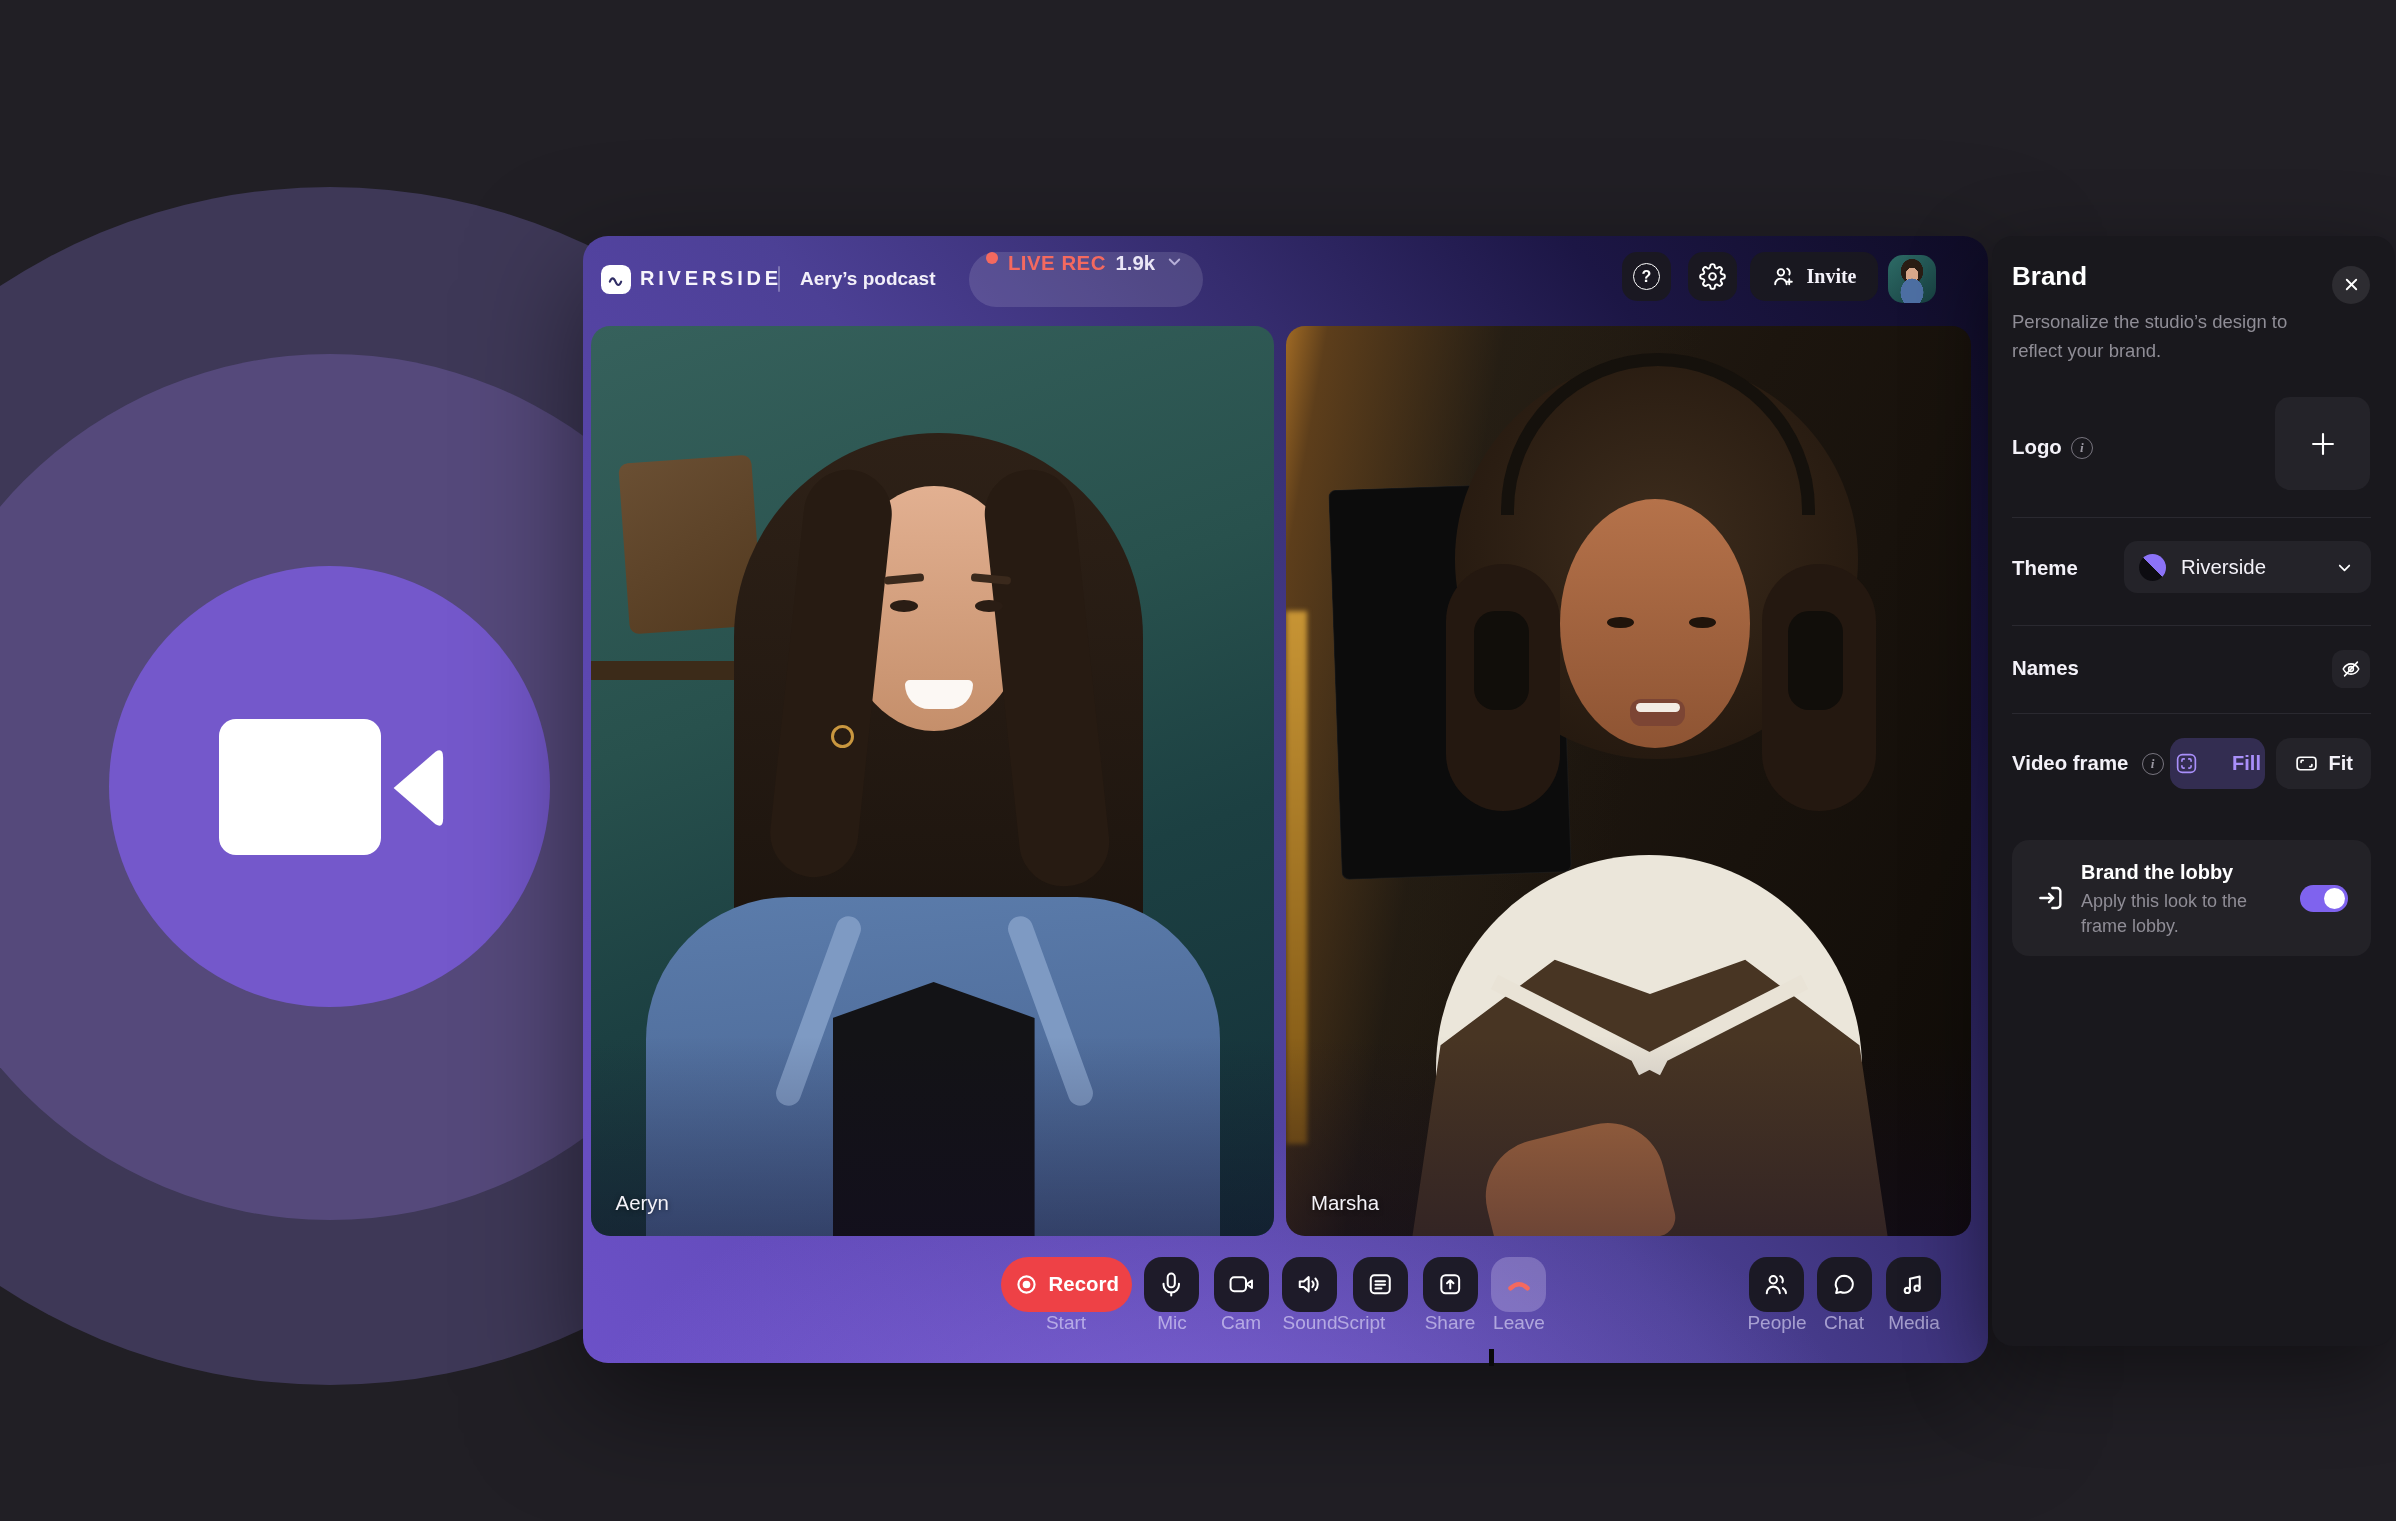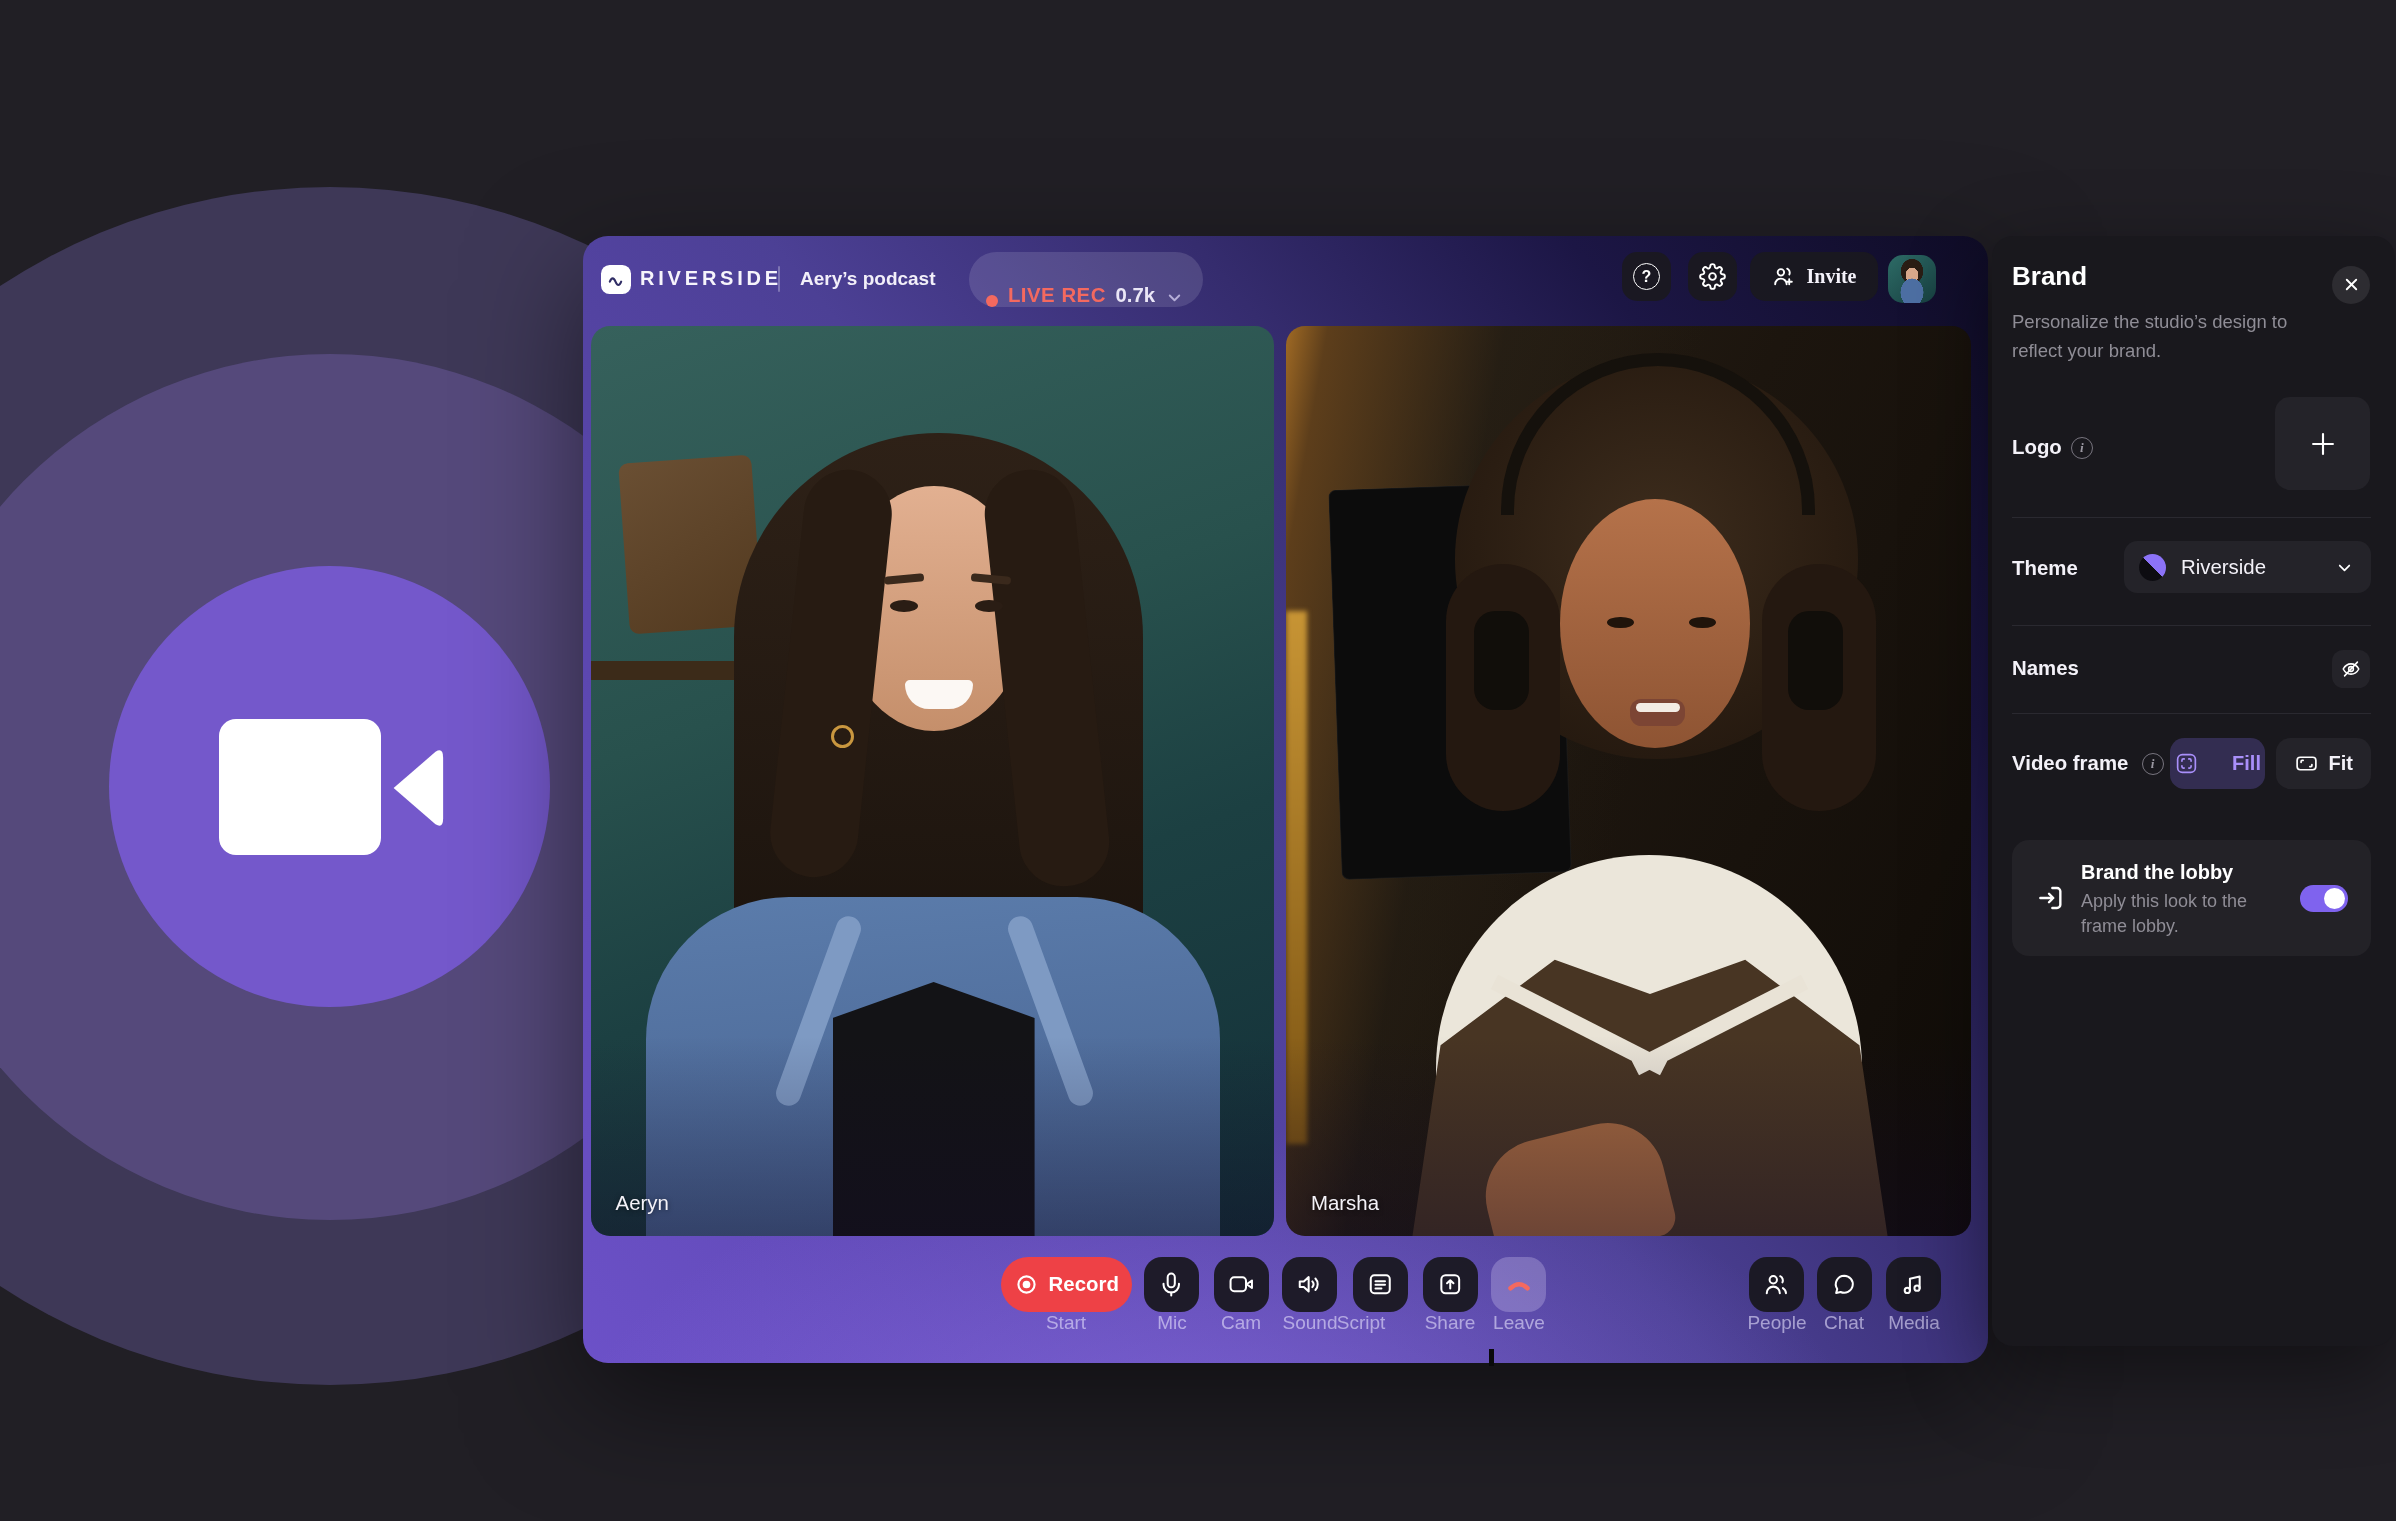--- a/index.html
+++ b/index.html
@@ -25,21 +25,21 @@
   .logo-sq {
     position:absolute; left:18px; top:28.5px; width:29.5px; height:29.5px;
     background:#fff; border-radius:8.6px; display:flex; align-items:center; justify-content:center;
   }
   .brandname { position:absolute; left:57px; top:31px; font-size:20px; font-weight:800; letter-spacing:3.8px; color:#f6f4fb; }
   .tb-sep { position:absolute; left:195px; top:30px; width:1.9px; height:26px; background:rgba(255,255,255,.28); border-radius:1px; }
   .studio-title { position:absolute; left:217px; top:32px; font-size:19px; font-weight:600; color:#f2eff9; }
   .live-badge {
     position:absolute; left:386px; top:16px; height:55px; padding:0 19px 0 17px;
     background:rgba(250,245,255,.13); border-radius:27.6px;
-    display:flex; align-items:flex-end; gap:9.5px; border:none; cursor:pointer;
+    display:flex; align-items:flex-start; gap:9.5px; border:none; cursor:pointer;
   }
   .live-dot { width:12.4px; height:12.4px; border-radius:50%; background:#f4695f; }
   .live-txt { font-size:20.4px; font-weight:700; color:#f4695f; letter-spacing:0.5px; }
   .live-count { font-size:20.4px; font-weight:600; color:#eae6f6; }
   .tb-btn {
     position:absolute; top:16px; height:49px; background:rgba(26,25,30,.88);
     border:none; border-radius:15px; display:flex; align-items:center; justify-content:center;
     color:#fff; cursor:pointer;
   }
   .invite-btn { padding:0 21px; gap:10.5px; font-size:20px; font-weight:600; color:#f4f2fa; }
@@ -131,21 +131,21 @@
         <path d="M5.5 14.5c2-5 4.5-5 6.5 0s4.5 5 6.5 0"></path>
       </svg>
   </div>
   <div class="brandname">RIVERSIDE</div>
   <div class="tb-sep"></div>
   <div class="studio-title">Aery’s podcast</div>
 
   <button class="live-badge">
     <span class="live-dot"></span>
     <span class="live-txt">LIVE REC</span>
-    <span class="live-count">0.7k</span>
+    <span class="live-count">1.9k</span>
     <svg width="19" height="19" viewBox="0 0 24 24" fill="none" stroke="#b6afd8" stroke-width="2.4" stroke-linecap="round" stroke-linejoin="round">
         <polyline points="6,9.5 12,15.5 18,9.5"></polyline>
       </svg>
   </button>
 
   <button class="tb-btn" style="left:1039px; width:49px;">
     <span style="width:27px;height:27px;border-radius:50%;border:1.9px solid #fff;display:flex;align-items:center;justify-content:center;font-size:16px;font-weight:700;">?</span>
   </button>
   <button class="tb-btn" style="left:1105px; width:49px;">
     <svg width="27" height="27" viewBox="0 0 24 24" fill="none" stroke="#fff" stroke-width="1.7" stroke-linecap="round" stroke-linejoin="round">

